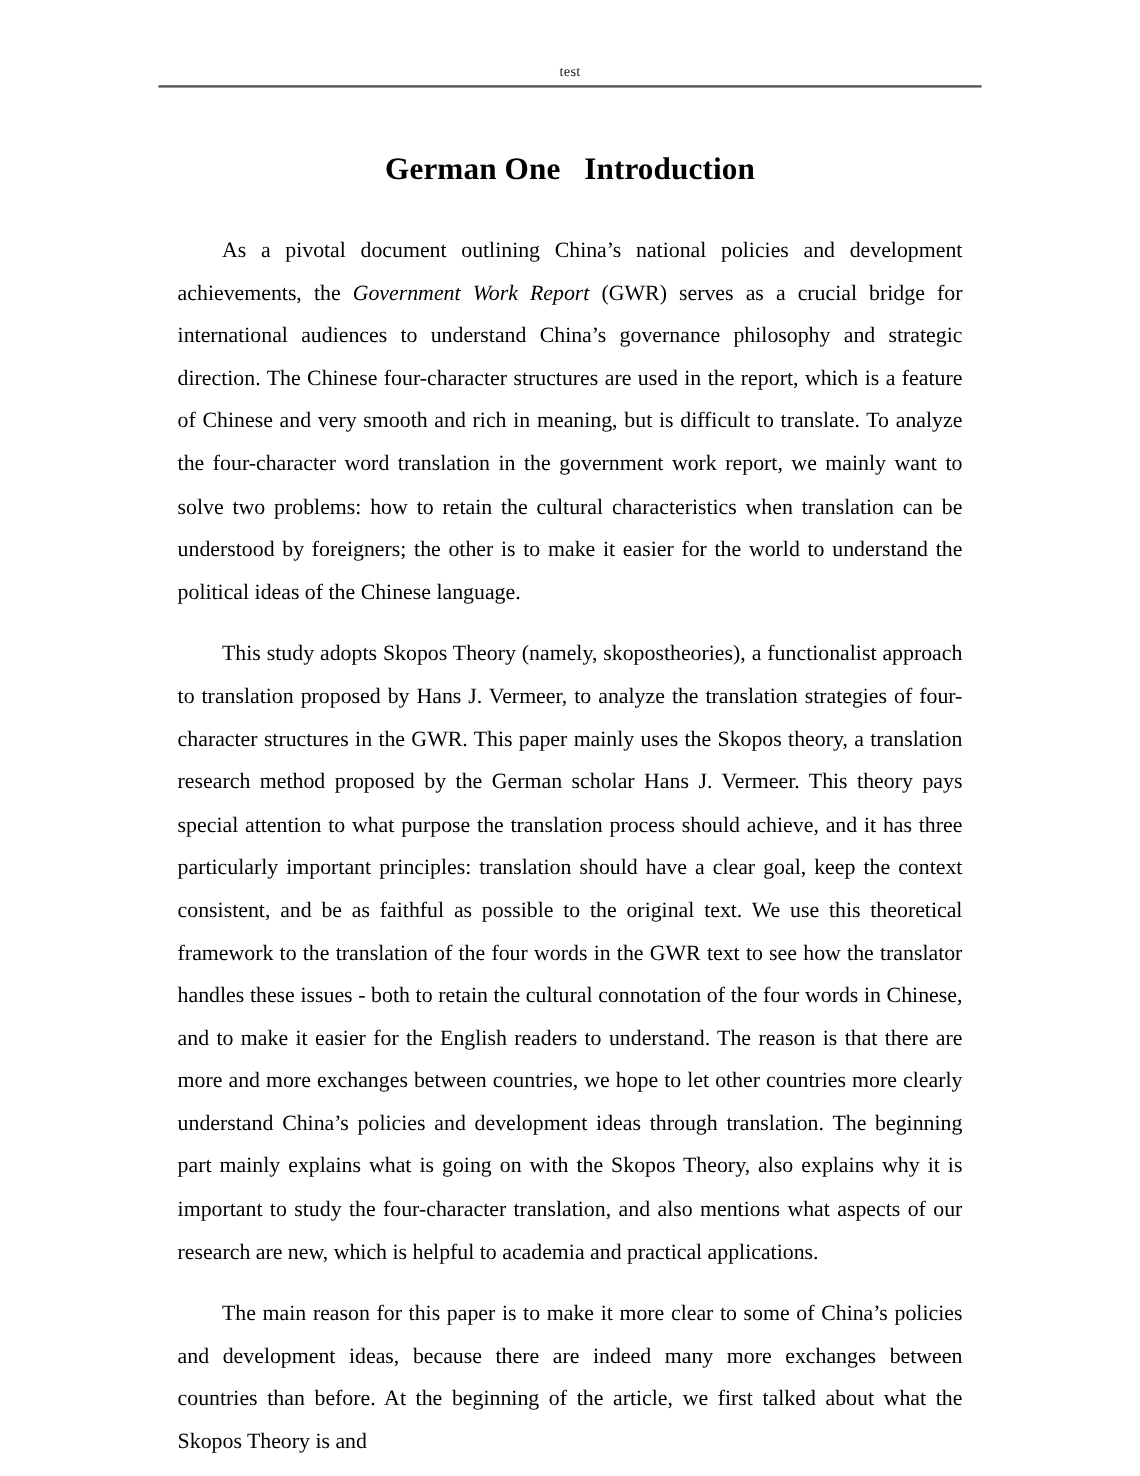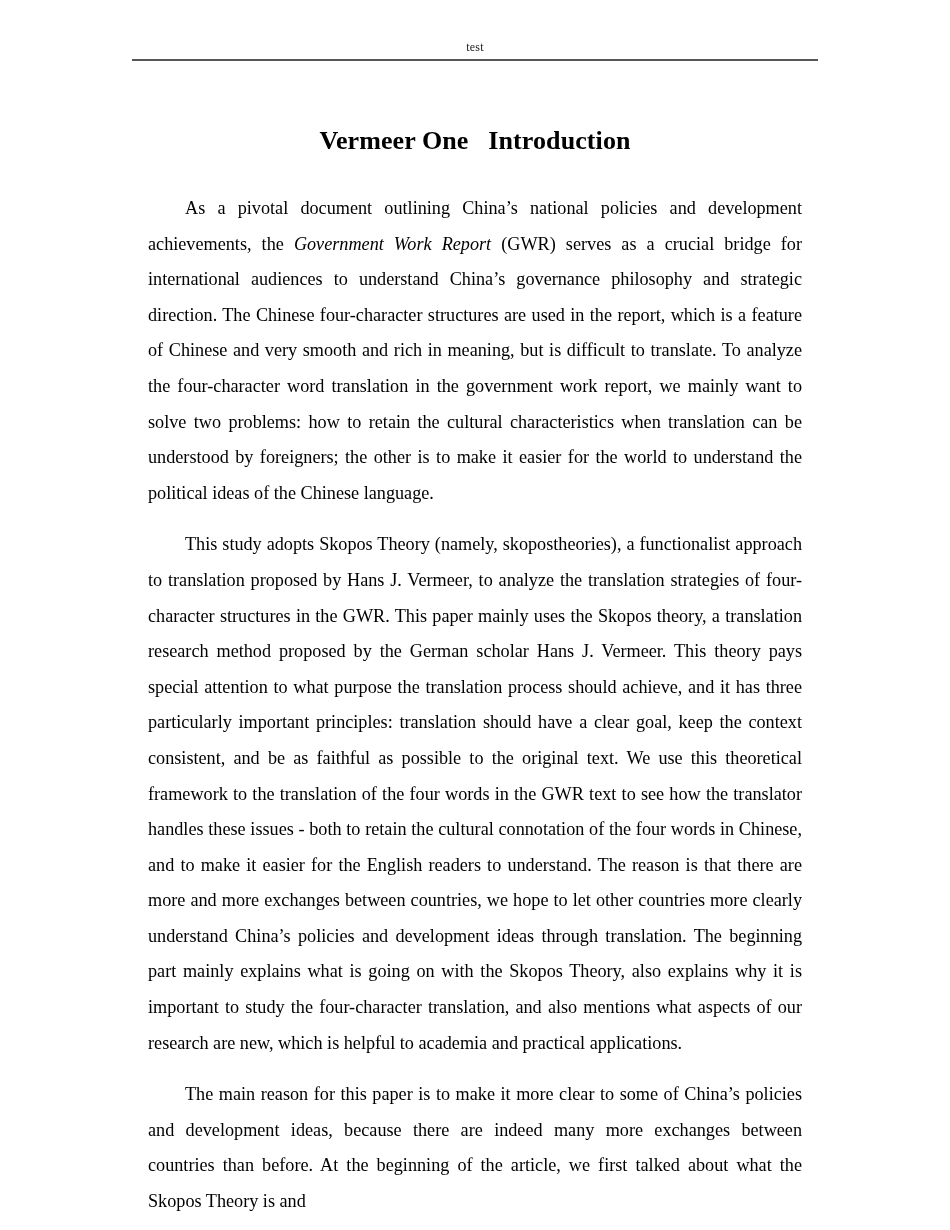--- a/index.html
+++ b/index.html
@@ -14,21 +14,21 @@
     background: #ffffff;
     overflow: hidden;
     font-family: "Liberation Serif", "DejaVu Serif", serif;
     color: #000000;
   }
 
   
   .header-zone {
     position: absolute;
     left: 132px;
-    top: 40px;
+    top: 52px;
     width: 686px;
   }
   .header-text {
     text-align: center;
     font-family: "Liberation Serif", "DejaVu Serif", serif;
     font-size: 12px;
     line-height: 14px;
     color: #1a1a1a;
     letter-spacing: 0.2px;
   }
@@ -80,21 +80,21 @@
 </head>
 <body>
 
 <div class="page">
 
   <div class="header-zone">
     <div class="header-text">test</div>
     <div class="header-rule"></div>
   </div>
 
-  <div class="chapter-title">Vermeer One   Introduction</div>
+  <div class="chapter-title">German One   Introduction</div>
 
   <div class="body-zone">
     <p class="para"><span>As a pivotal document outlining China’s national policies and development achievements, the </span><em>Government Work Report</em><span> (GWR) serves as a crucial bridge for international audiences to understand China’s governance philosophy and strategic direction. The  Chinese four-character structures are used in the report, which is a feature of Chinese  and very smooth and rich in meaning, but is difficult to translate. To analyze the four-character word translation in the government work report, we mainly want to solve two problems: how to retain the cultural characteristics when translation can be understood by foreigners; the other is to make it easier for the world to understand the political ideas of the Chinese language.</span></p>
     <p class="para"><span>This study adopts Skopos Theory (namely, skopostheories), a functionalist approach to translation proposed by Hans J. Vermeer, to analyze the translation strategies of four-character structures in the GWR. This paper mainly uses the Skopos theory, a translation research method proposed by the German scholar Hans J. Vermeer. This theory pays special attention to what purpose the translation process should achieve, and it has three particularly important principles: translation should have a clear goal, keep the context consistent, and be as faithful as possible to the original text. We use this theoretical framework to the translation of the four words in the GWR text to see how the translator handles these issues - both to retain the cultural connotation of the four words in Chinese, and to make it easier for the English readers to understand. The reason is that there are more and more exchanges between countries, we hope to let other countries more clearly understand China’s policies and development ideas through translation. The beginning part mainly explains what is going on with the Skopos Theory, also explains why it is important to study the four-character translation, and also mentions what aspects of our research are new, which is helpful to academia and practical applications.</span></p>
     <p class="para last-open"><span>The main reason for this paper is to make it more clear to some of China’s policies and development ideas, because there are indeed many more exchanges between countries than before. At the beginning of the article, we first talked about what the Skopos Theory is and</span></p>
   </div>
 
 </div>
 
 </body></html>

